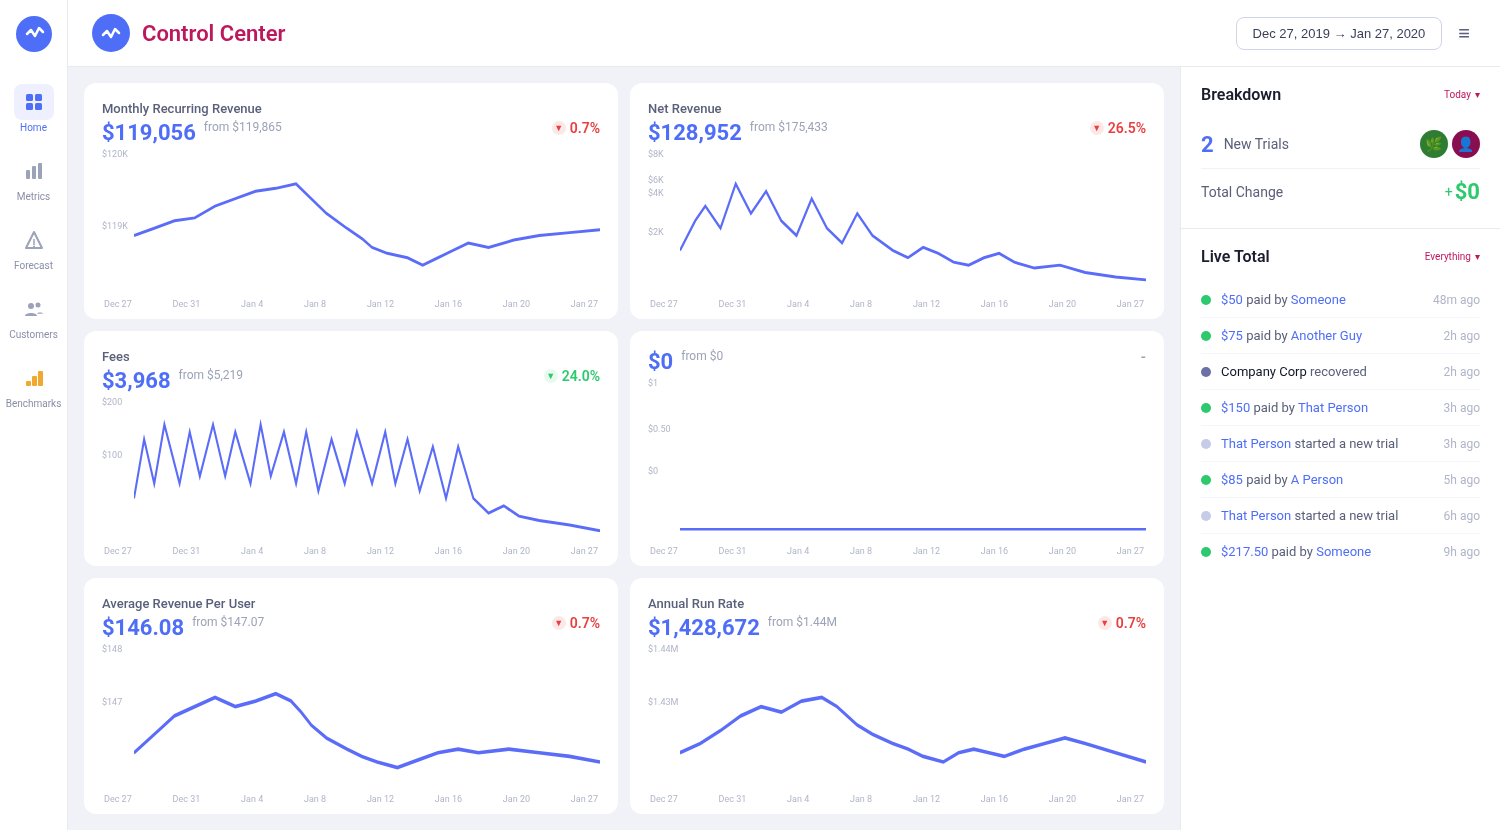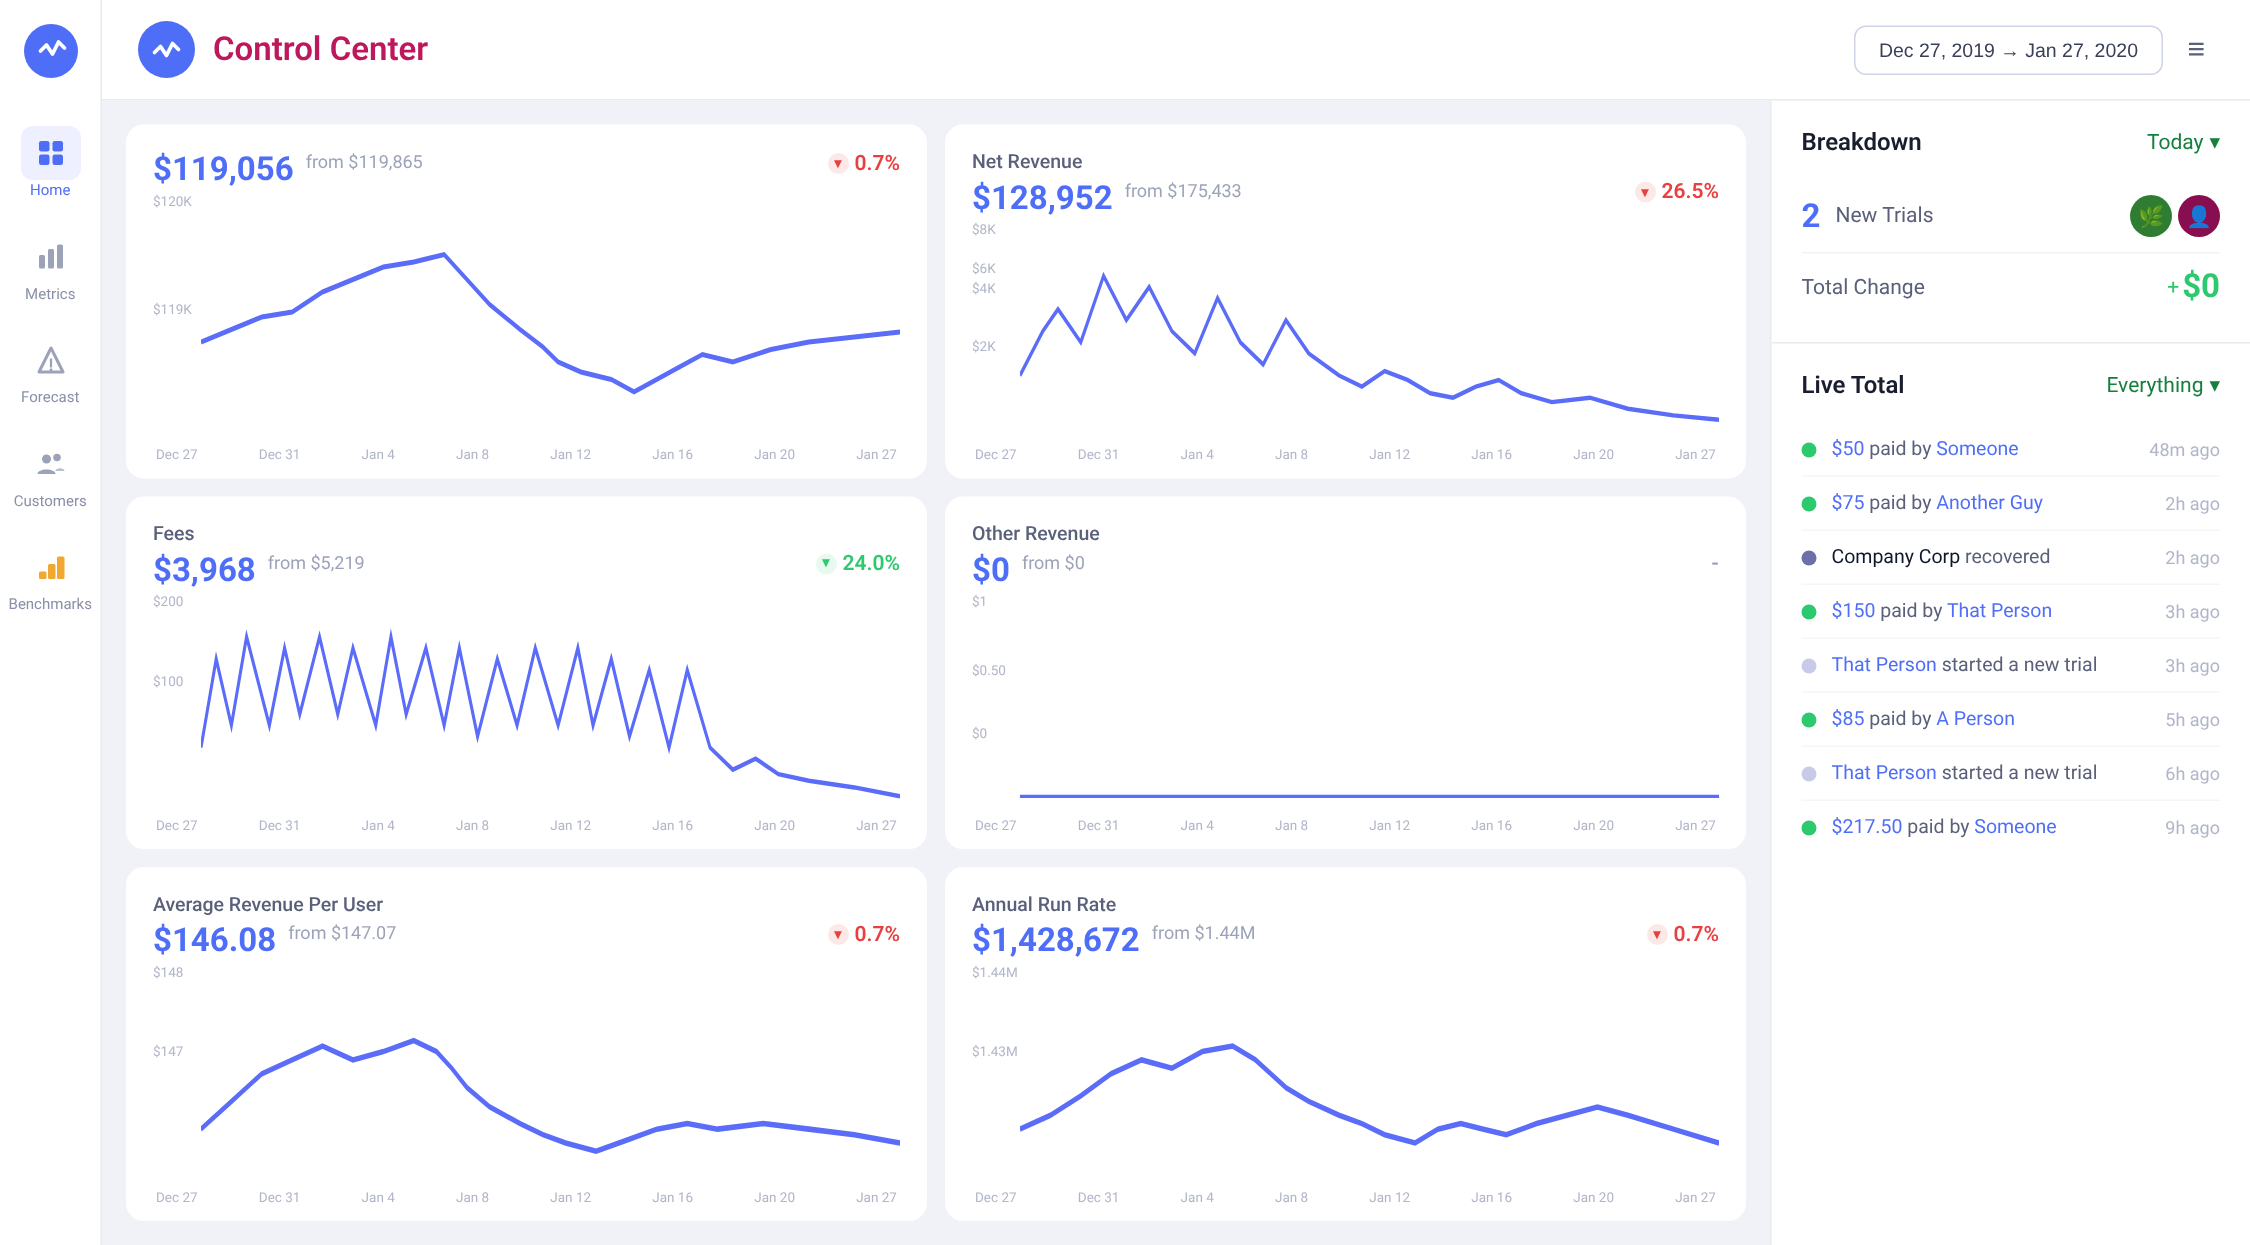--- a/index.html
+++ b/index.html
@@ -184,21 +184,21 @@
       border-bottom: 1px solid #e8eaf0;
     }
     .section-header {
       display: flex; align-items: center; justify-content: space-between;
       margin-bottom: 16px;
     }
     .section-title {
       font-size: 16px; font-weight: 600; color: #1a1d2e;
     }
     .section-filter {
-      font-size: 14px; color: #15803d; cursor: pointer;
+      font-size: 10px; color: #be185d; cursor: pointer;
       display: flex; align-items: center; gap: 4px;
     }
 
     .breakdown-row {
       display: flex; align-items: center; justify-content: space-between;
       padding: 10px 0;
       border-bottom: 1px solid #f0f2f8;
     }
     .breakdown-row:last-child { border-bottom: none; }
     .breakdown-left { display: flex; align-items: center; gap: 10px; }
@@ -318,20 +318,21 @@
       <span>Dec 27, 2019  →  Jan 27, 2020</span>
     </button>
     <button class="menu-btn">≡</button>
   </div>
 
   <div class="content-area">
 
     <div class="charts-grid">
 
       <div class="chart-card">
+        <span class="chart-title">Monthly Recurring Revenue</span>
         <div class="chart-value-row">
           <span class="chart-main-value">$119,056</span>
           <span class="chart-from">from $119,865</span>
           <div class="chart-badge badge-down">
             <div class="arrow-down">▼</div>
             <span>0.7%</span>
           </div>
         </div>
         <div class="chart-svg-area" style="height:110px;">
           <span class="chart-y-label" style="top:2px;">$120K</span>
@@ -406,21 +407,20 @@
           <span>Jan 4</span>
           <span>Jan 8</span>
           <span>Jan 12</span>
           <span>Jan 16</span>
           <span>Jan 20</span>
           <span>Jan 27</span>
         </div>
       </div>
 
       <div class="chart-card">
-        <span class="chart-title">Other Revenue</span>
         <div class="chart-value-row">
           <span class="chart-main-value">$0</span>
           <span class="chart-from">from $0</span>
           <div class="chart-badge badge-neutral">
             <span>-</span>
           </div>
         </div>
         <div class="chart-svg-area" style="height:110px;">
           <span class="chart-y-label" style="top:2px;">$1</span>
           <span class="chart-y-label" style="top:48px;">$0.50</span>

